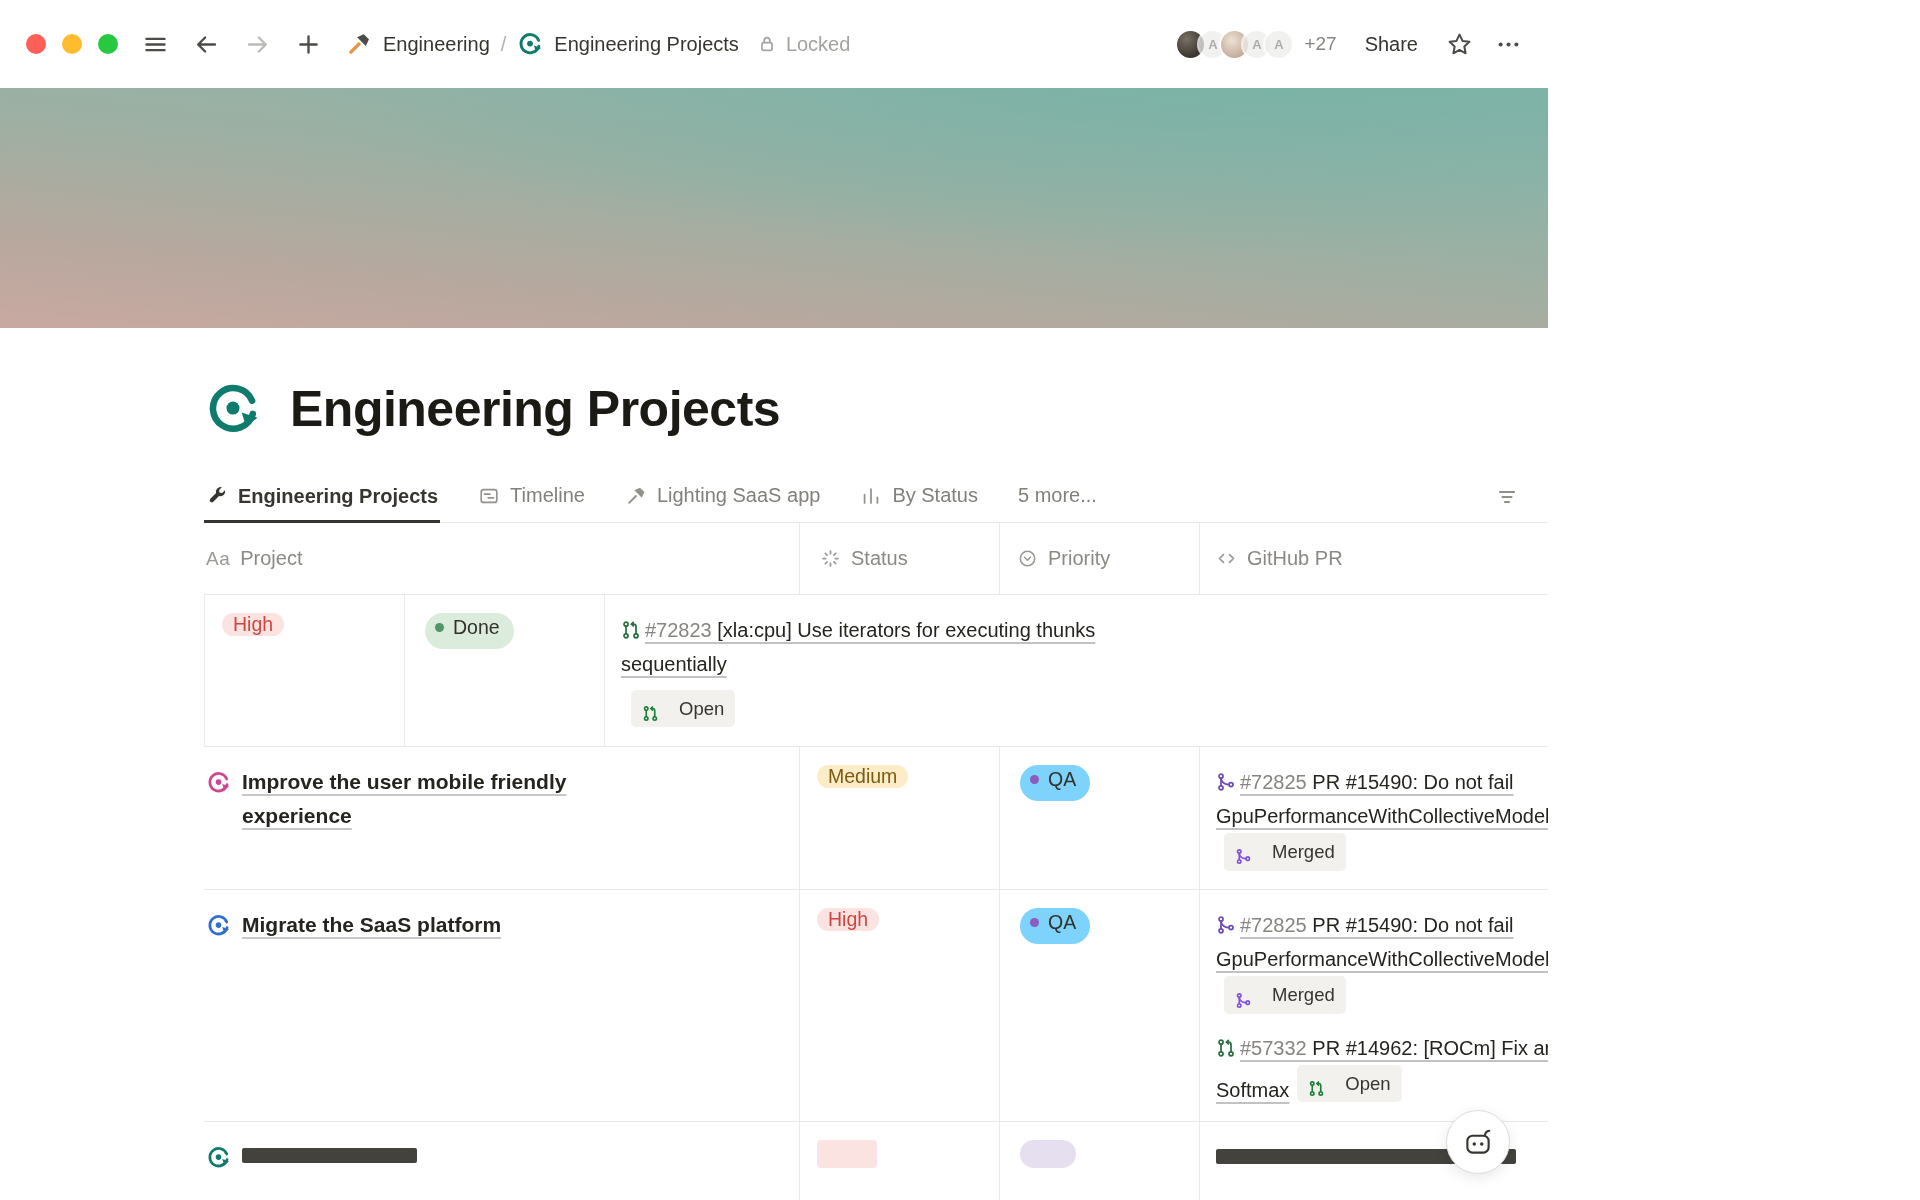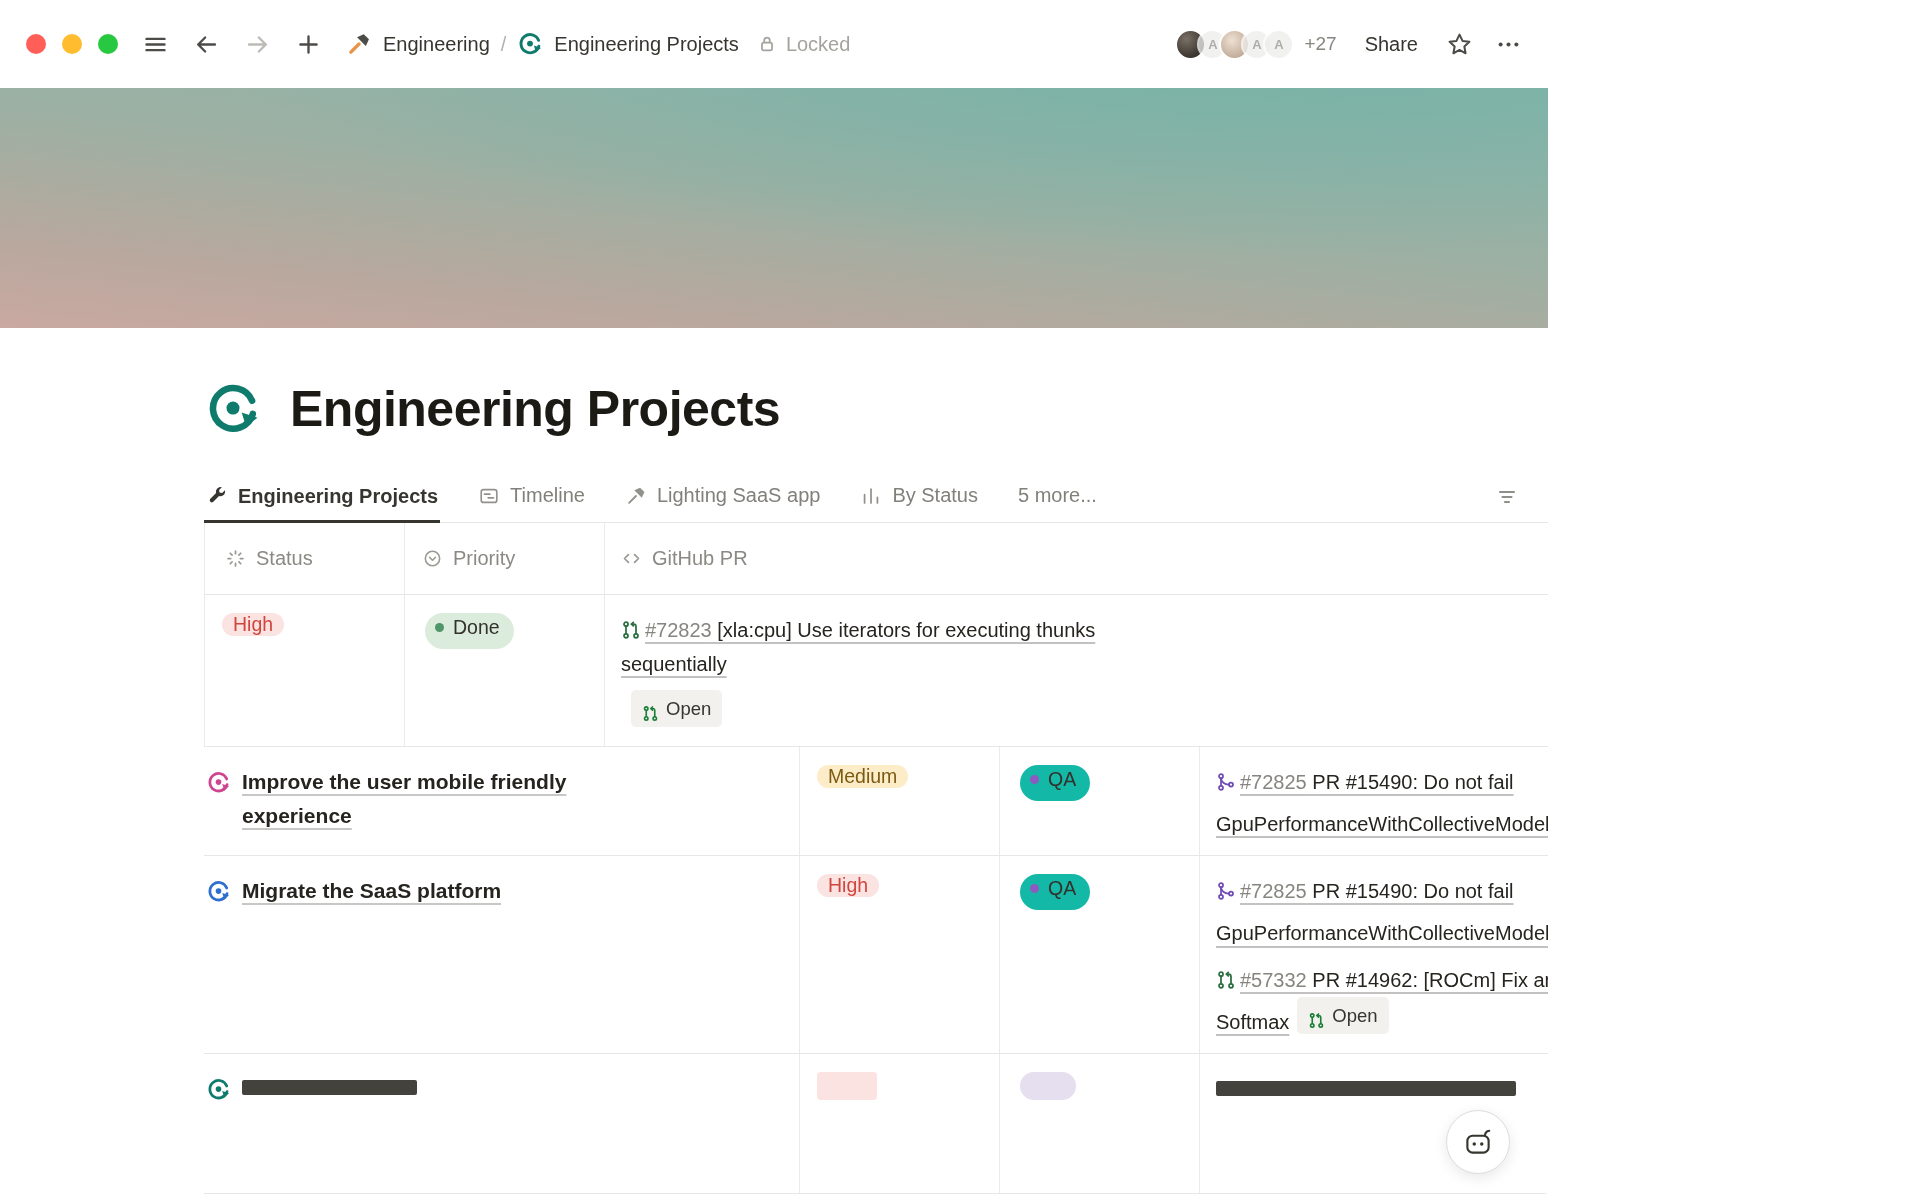--- a/index.html
+++ b/index.html
@@ -80,35 +80,35 @@
   .row-icon { width:25px; height:25px; flex:0 0 auto; margin-top:5px; }
   .row-icon svg { width:100%; height:100%; }
   .ptitle { font-size:21px; font-weight:600; color:#26241f; line-height:1.62; max-width:405px;
             text-decoration:underline; text-decoration-color:rgba(55,53,47,.28); text-underline-offset:5px; text-decoration-thickness:1.5px; cursor:pointer; }
   .pill { display:inline-block; font-size:19.5px; padding:0 11px; border-radius:12px; }
   .pill.red { background:#fbe3e2; color:#d0463e; }
   .pill.yellow { background:#fdecc8; color:#7d5a12; }
   .spill { display:inline-flex; align-items:center; gap:9px; font-size:19.5px; color:#33312c;
            border-radius:999px; padding:3px 14px 10px 10px; }
   .spill.green { background:#dcecdc; }
-  .spill.purple { background:#14b8a6; }
+  .spill.purple { background:#7dd3fc; }
   .dot { width:9px; height:9px; border-radius:50%; display:inline-block; }
   .dot.green { background:#4f9768; }
   .dot.purple { background:#8d5bbf; }
 
   .td.col-pr { font-size:20px; line-height:1.7; color:#87857f; }
   .pr-entry + .pr-entry { margin-top:12px; }
   .pr-lead-ic { display:inline-block; width:20px; height:20px; vertical-align:-3px; margin-right:4px; }
   .pr-lead-ic svg { width:100%; height:100%; }
   .pr-lead-ic.open { color:#2b6e3f; }
   .pr-lead-ic.merged { color:#6e4bb5; }
   .pr-text { text-decoration:underline; text-decoration-color:rgba(55,53,47,.3); text-underline-offset:5px; text-decoration-thickness:1.5px; cursor:pointer; }
   .pr-num { color:#87857f; }
   .pr-title { color:#26241f; font-weight:500; }
-  .pr-badge { display:inline-flex; align-items:center; gap:7px; background:#f2f1ee; border-radius:5px;
+  .pr-badge { display:inline-flex; align-items:center; gap:20px; background:#f2f1ee; border-radius:5px;
               padding:3px 11px; font-size:18.5px; color:#37352f; font-weight:500; margin-left:8px; white-space:nowrap; }
   .pr-badge .b-ic { width:17px; height:17px; }
   .pr-badge .b-ic svg { width:100%; height:100%; }
   .b-ic.open { color:#1a7f37; }
   .b-ic.merged { color:#8250df; }
   .pr-badge-row { margin-top:9px; margin-left:2px; }
 
   
   .trow-partial { height:140px; }
   .stub { display:inline-block; height:15px; border-radius:2px; background:#44423d; margin-top:8px; }
@@ -290,20 +290,24 @@
           <svg viewBox="0 0 24 24" fill="currentColor">
               <circle cx="5" cy="12" r="1.7"></circle>
               <circle cx="12" cy="12" r="1.7"></circle>
               <circle cx="19" cy="12" r="1.7"></circle>
             </svg>
         </span>
       </div>
     </div>
 
     <div class="thead">
+      <div class="th col-project">
+        <span class="aa">Aa</span>
+        <span>Project</span>
+      </div>
       <div class="th col-status sep-l">
         <span class="th-ic">
           <svg viewBox="0 0 24 24" stroke="currentColor" stroke-width="2" stroke-linecap="round">
               <path d="M12 3.5v3M12 17.5v3M3.5 12h3M17.5 12h3M6 6l2.1 2.1M15.9 15.9 18 18M18 6l-2.1 2.1M8.1 15.9 6 18"></path>
             </svg>
         </span>
         <span>Status</span>
       </div>
       <div class="th col-priority sep-l">
         <span class="th-ic">

